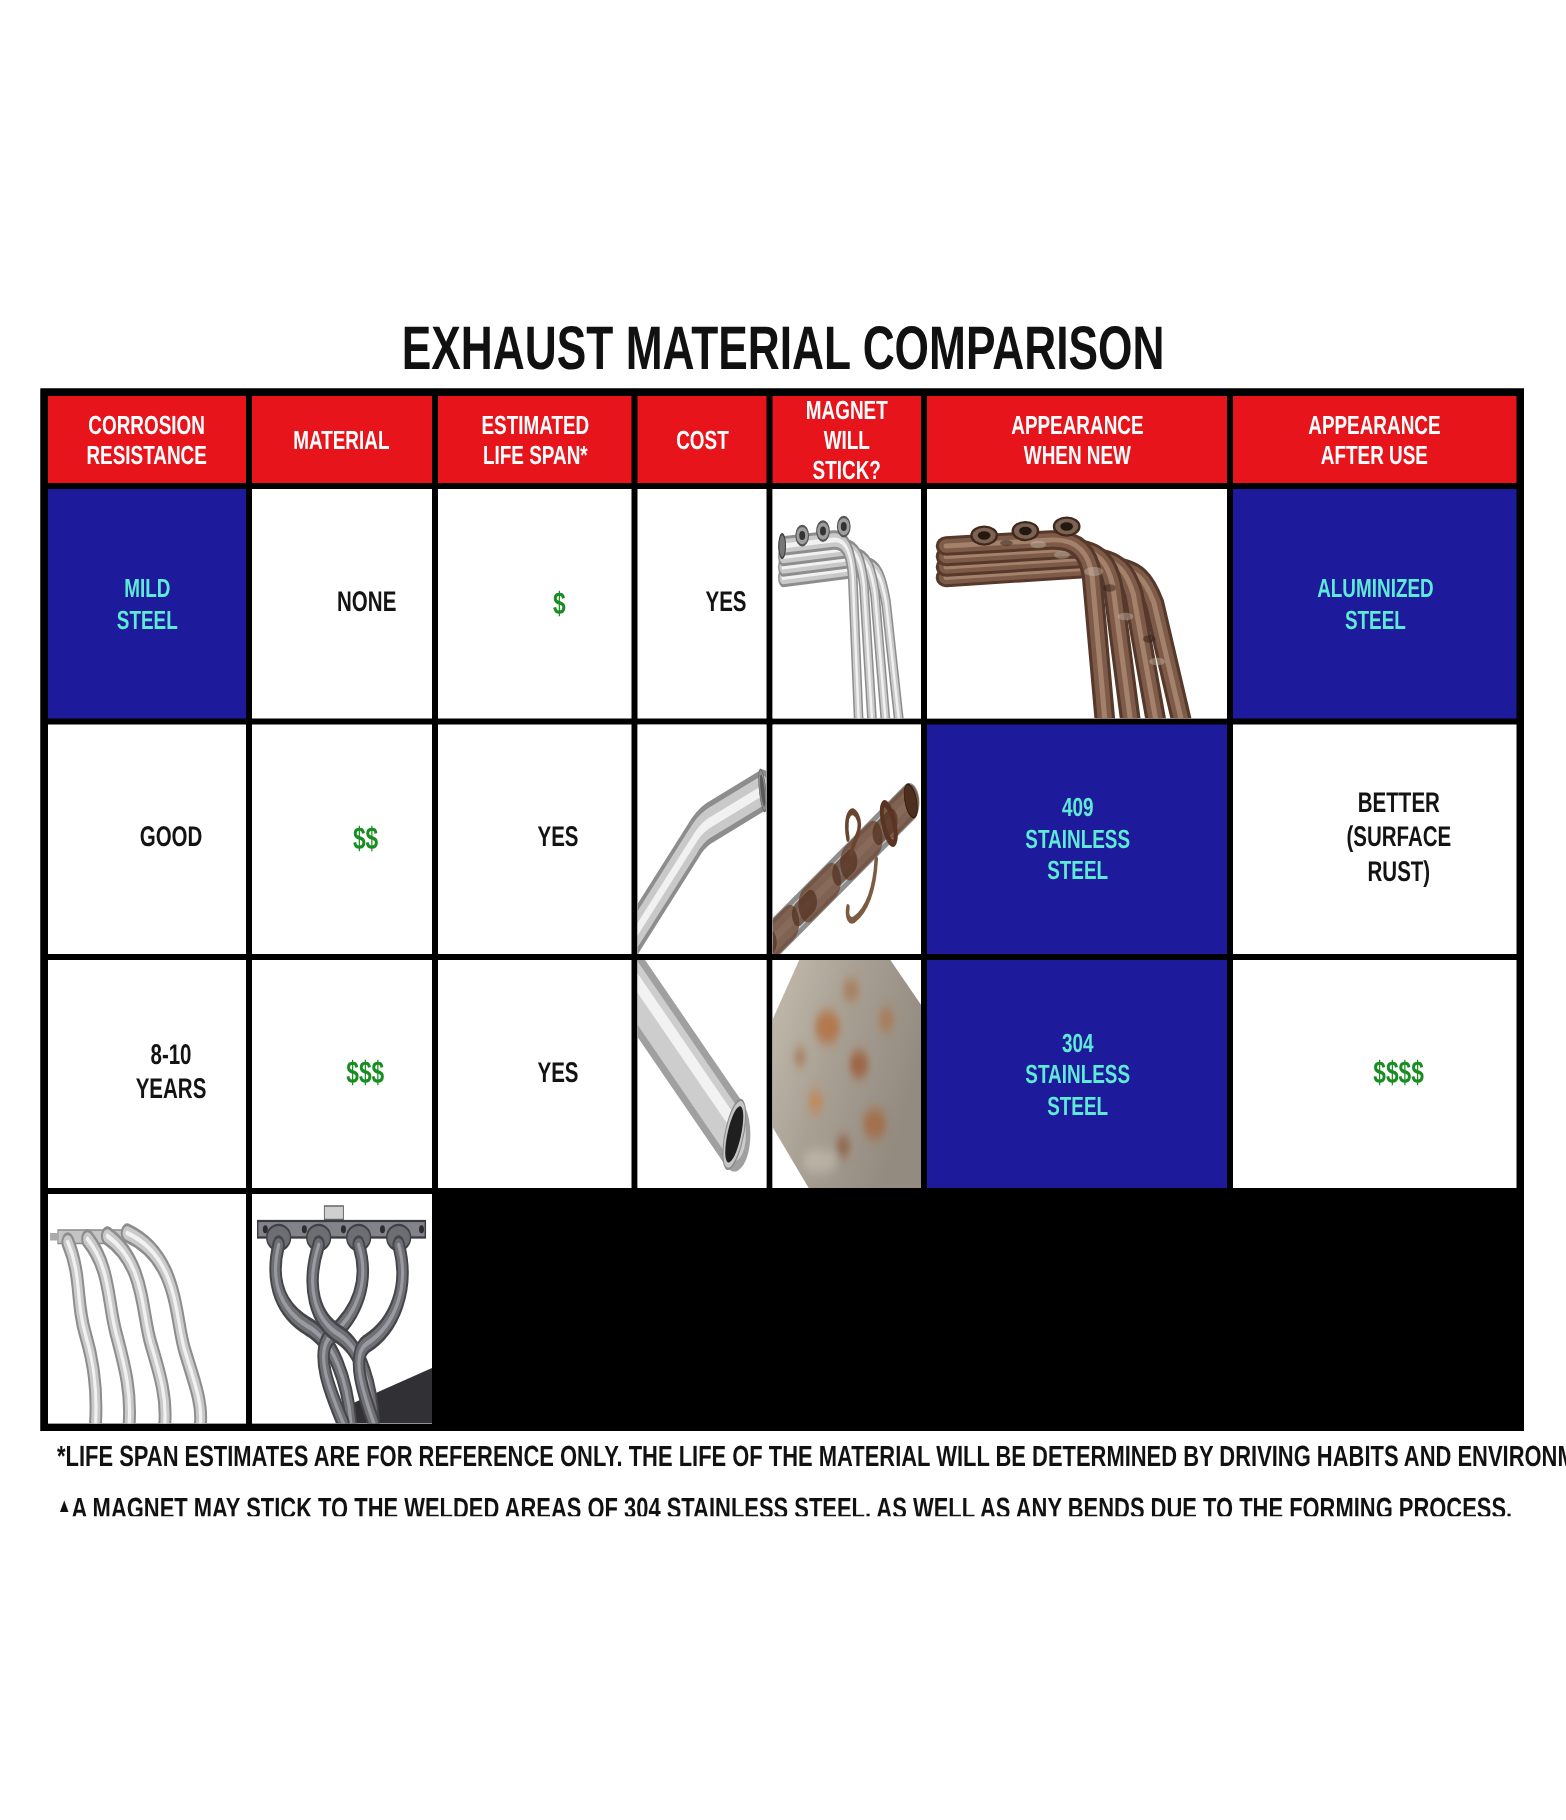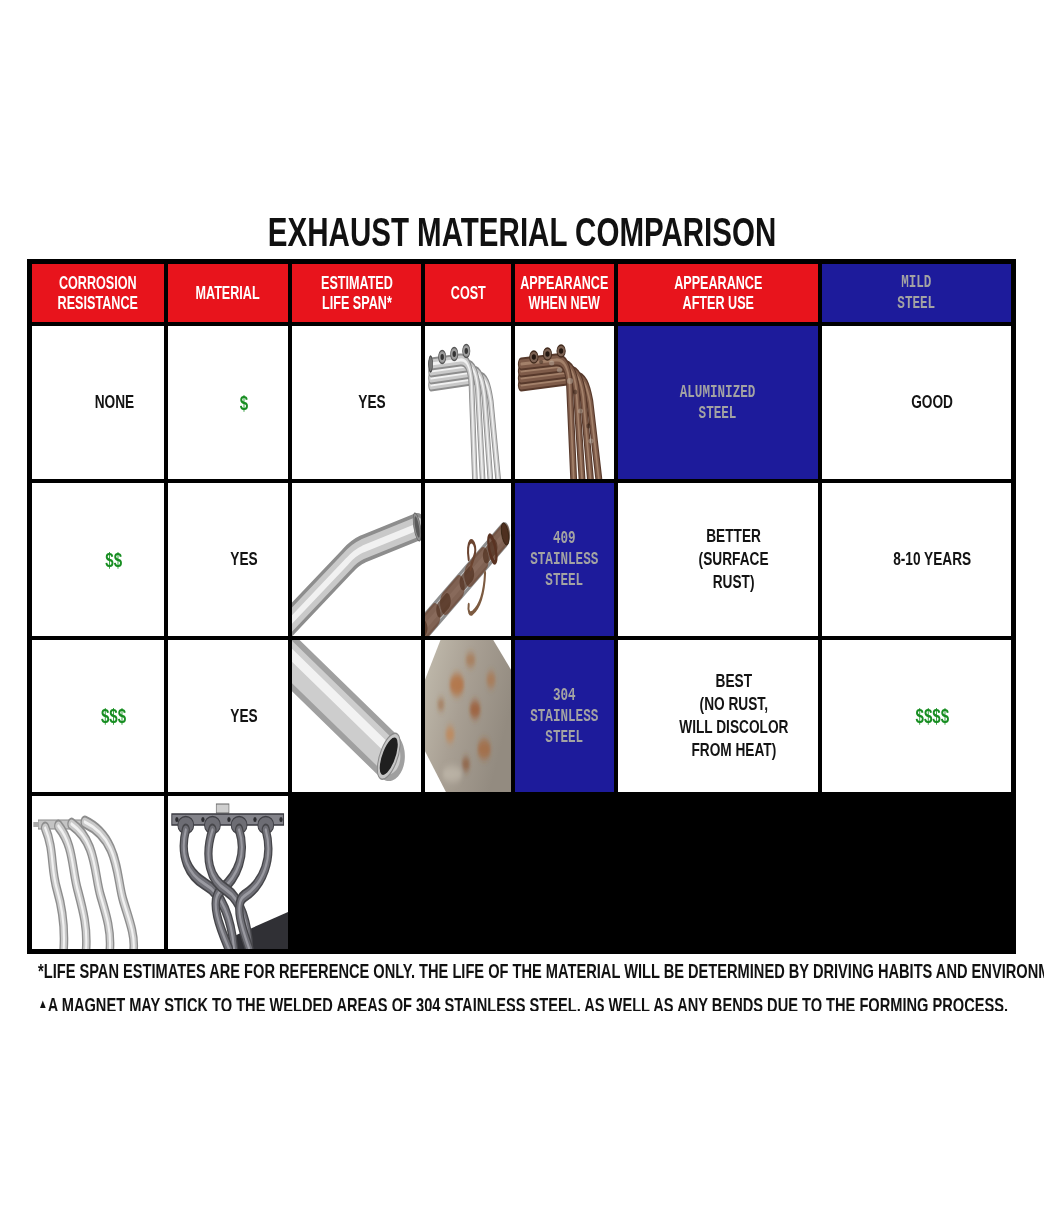--- a/index.html
+++ b/index.html
@@ -21,21 +21,21 @@
     grid-template-columns:132px 120px 129px 86px 99px 200px 189px;
     grid-template-rows:58px 153px 153px 152px 153px;
     gap:4px;background:#000;border:5px solid #000;
   }
   .cell{
     display:flex;align-items:center;justify-content:center;
     text-align:center;background:#fff;overflow:hidden;
   }
   .cell.head{background:#e8141c;color:#fff;}
   .cell.head .cond{font-size:17.5px;font-weight:700;line-height:1.15;}
-  .cell.material{background:#1d1b9b;color:#a3a3a3;font-family:Liberation Mono, monospace;}
+  .cell.material{background:#1d1b9b;color:#5eead4;}
   .cell.material .cond{font-size:17.5px;font-weight:700;line-height:1.2;}
   .cell.value{color:#131313;padding-left:32px;}
   .cell.value .cond{font-size:19px;font-weight:700;line-height:1.2;}
   .cell.cost .cond{font-size:21px;color:#188e22;}
   .tri-sup{font-size:11px;vertical-align:7px;line-height:0;}
   .cell.photo{padding:0;}
   .cell.photo svg{display:block;width:100%;height:100%;background:#fff;}
   use{fill:none;stroke-linecap:round;stroke-linejoin:round;}
   .pl{fill:none;stroke-linecap:round;stroke-linejoin:round;}
   .sA{stroke:#8d8d8d}.sB{stroke:#c9c9c9}.sC{stroke:#f1f1f1}
@@ -66,20 +66,24 @@
         <span class="cond">MATERIAL</span>
       </div>
     <div class="cell head">
         <span class="cond">ESTIMATED
 LIFE SPAN*</span>
       </div>
     <div class="cell head">
         <span class="cond">COST</span>
       </div>
     <div class="cell head">
+        <span class="cond">MAGNET
+WILL STICK?</span>
+      </div>
+    <div class="cell head">
         <span class="cond">APPEARANCE
 WHEN NEW</span>
       </div>
     <div class="cell head">
         <span class="cond">APPEARANCE
 AFTER USE</span>
       </div>
 
     <div class="cell material">
         <span class="cond">MILD
@@ -274,26 +278,20 @@
         <polygon points="0,153 0,112 46,153" fill="#fff"></polygon>
         <polygon points="189,0 150,0 189,30" fill="#fff"></polygon>
       </svg>
     </div>
 
     <div class="cell material">
         <span class="cond">304
 STAINLESS
 STEEL</span>
       </div>
-    <div class="cell value">
-        <span class="cond">BEST
-(NO RUST,
-WILL DISCOLOR
-FROM HEAT)</span>
-      </div>
     <div class="cell value cost">
         <span class="cond">$$$$</span>
       </div>
     <div class="cell photo">
       <svg viewBox="0 0 200 153" preserveAspectRatio="none">
         <defs>
           <path id="a4p1" d="M20 32 C34 54 28 72 38 94 C46 112 50 130 48 153" fill="none"></path>
           <path id="a4p2" d="M40 30 C64 50 60 74 70 96 C78 116 84 132 82 153" fill="none"></path>
           <path id="a4p3" d="M60 28 C98 46 94 78 104 100 C112 118 120 134 118 153" fill="none"></path>
           <path id="a4p4" d="M80 26 C132 42 128 82 138 104 C146 122 156 138 154 153" fill="none"></path>

